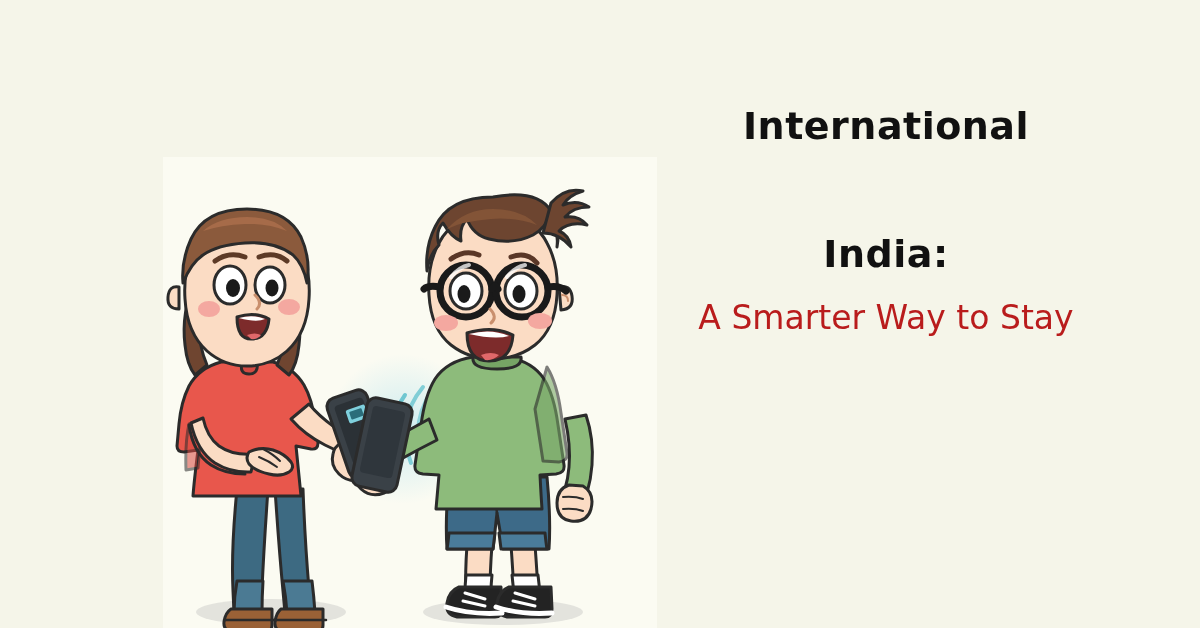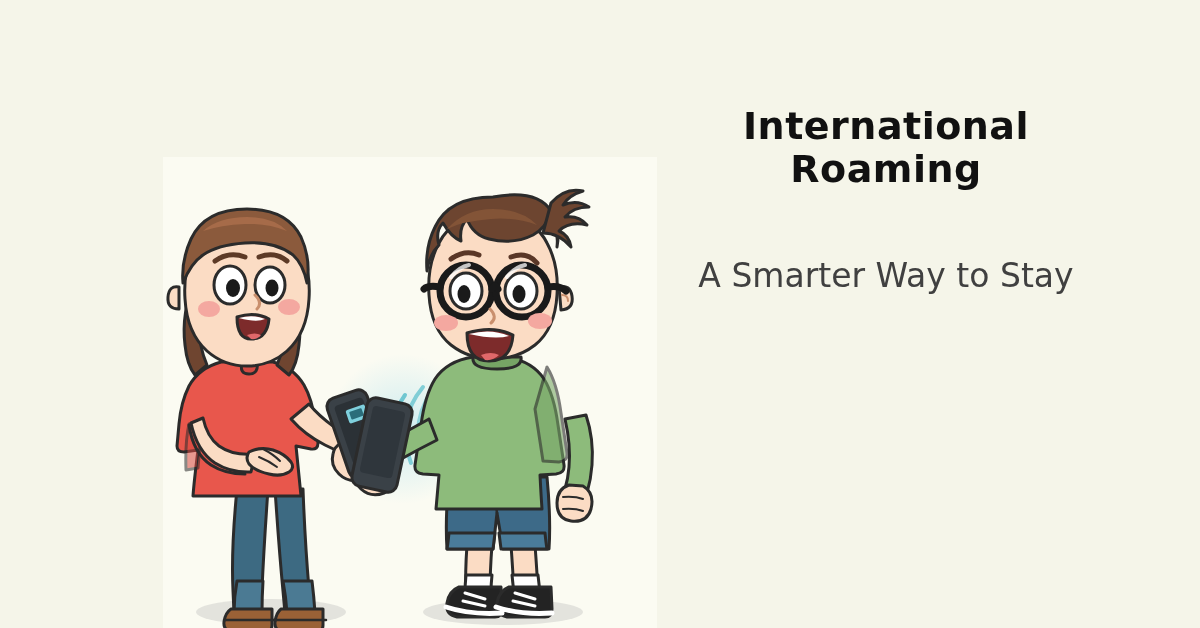--- a/index.html
+++ b/index.html
@@ -51,21 +51,21 @@
     line-height: 1.12;
     letter-spacing: 0.5px;
     color: #111111;
     margin: 13px;
   }
   #subtitle {
     font-family: "DejaVu Sans", sans-serif;
     font-weight: 400;
     font-size: 33px;
     line-height: 1.28;
-    color: #404040;
+    color: #b91c1c;
     margin: 22px 0 0 0;
   }
 
   
   #logo {
     position: absolute;
     left: 34px;
     top: 538px;
     width: 150px;
     height: 70px;
@@ -245,22 +245,23 @@
       <g>
         <rect x="196" y="243" width="46" height="90" rx="9" transform="rotate(12 219 288)" fill="#3a4147" stroke="#2b2b2b" stroke-width="3"></rect>
         <rect x="203" y="251" width="33" height="68" rx="4" transform="rotate(12 219 285)" fill="#2f363c" stroke="none"></rect>
       </g>
     </svg>
   </div>
 
   <div id="text-block">
     <h1 id="headline">
       <span>International</span><br>
-      <span>Roaming</span><br>
       <br>
+      <br>
+      <span>India:</span>
     </h1>
     <p id="subtitle">
       <span>A Smarter Way to Stay</span><br>
     </p>
   </div>
 
 
 </div>
 
 </body></html>

